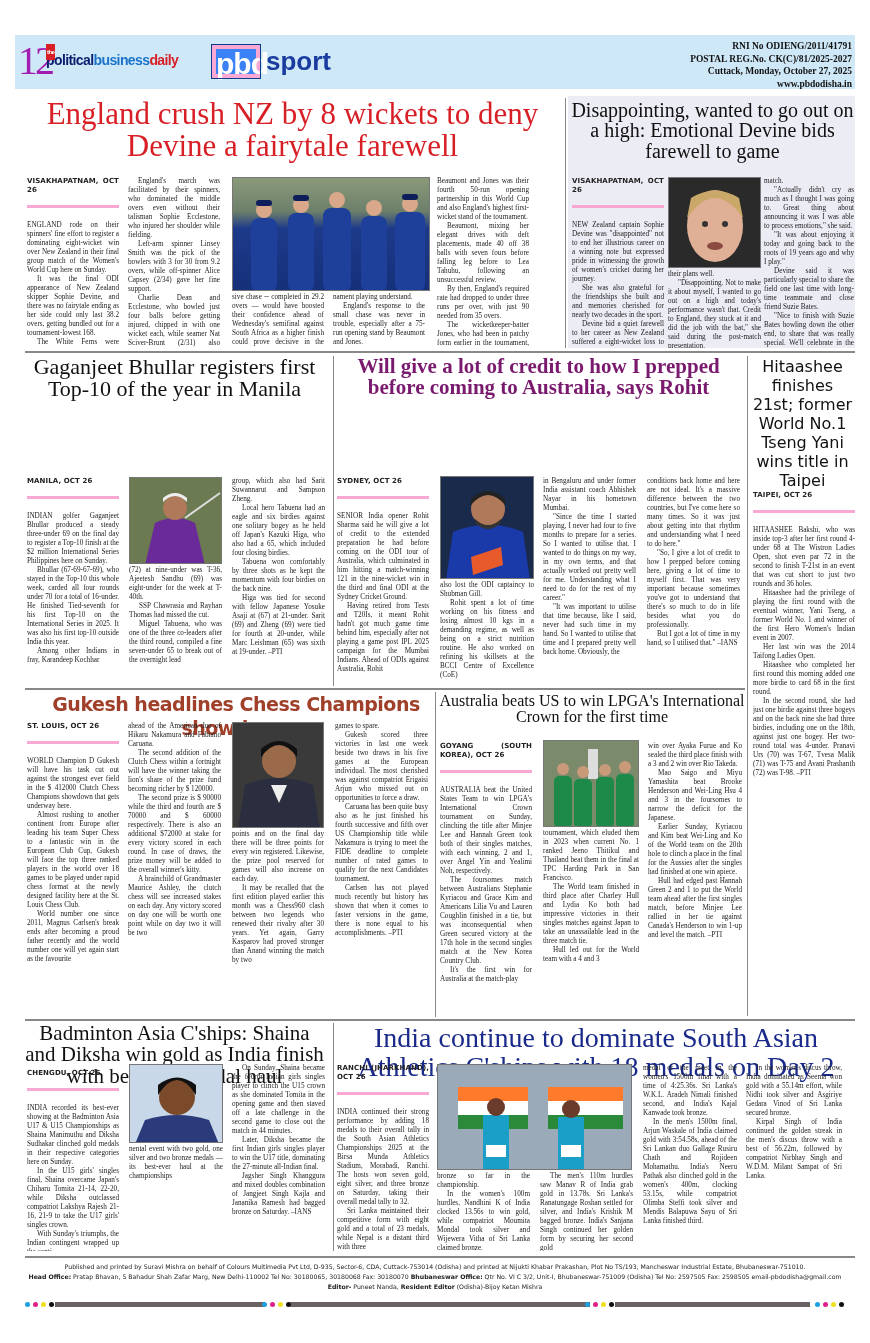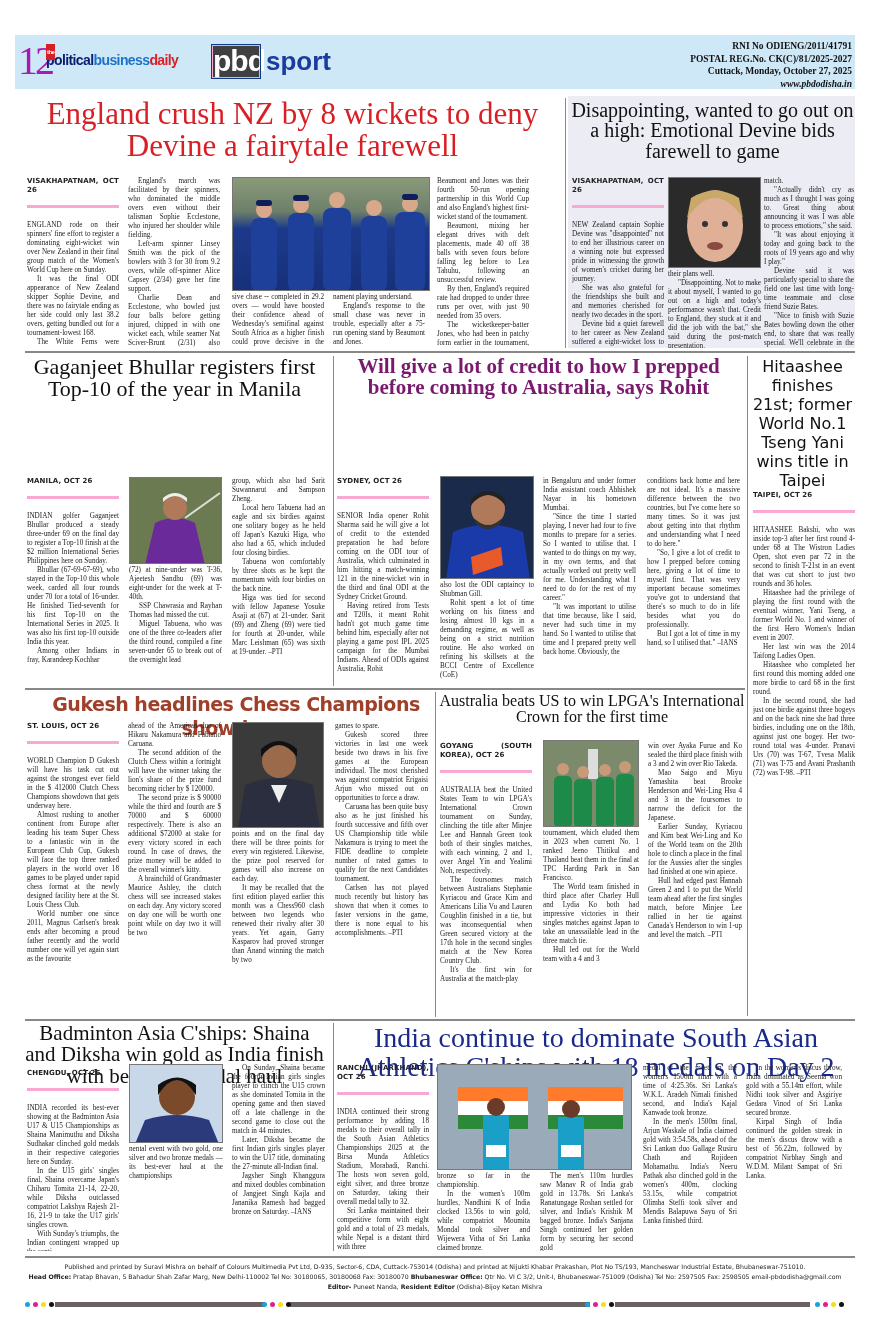--- a/index.html
+++ b/index.html
@@ -4,24 +4,24 @@
 <style>
 *{box-sizing:border-box;margin:0;padding:0}
 html,body{width:870px;height:1343px;background:#fff;overflow:hidden}
 body{font-family:"DejaVu Serif",serif;color:#111;position:relative}
 .abs{position:absolute}
 .mast{left:15px;top:35px;width:840px;height:54px;background:#cfe8f7}
 .pgnum{left:18px;top:38px;font:400 40px/46px "Liberation Serif",serif;color:#a21caf;letter-spacing:-3px}
 .brand{left:46px;top:52px;font:700 14px/16px "Liberation Sans",sans-serif;letter-spacing:-0.6px}
 .brand .p1{color:#0a1e6e}.brand .p2{color:#1a73c9}.brand .p3{color:#d81f26}
 .brand .the{position:absolute;top:-8px;left:0;font-size:6px;background:#d81f26;color:#fff;padding:0 1px}
-.logo-box{left:212px;top:45px;width:48px;height:33px;background:#404040;border:1px solid #f9a8d4;outline:1px solid #0d3a8a;color:#fff;font:700 30px/30px "Liberation Sans",sans-serif;text-align:center;letter-spacing:-1px}
+.logo-box{left:212px;top:45px;width:48px;height:33px;background:#3b82f6;border:4px solid #f9a8d4;outline:1px solid #0d3a8a;color:#fff;font:700 30px/30px "Liberation Sans",sans-serif;text-align:center;letter-spacing:-1px}
 .logo-sport{left:266px;top:46px;font:700 26px/30px "Liberation Sans",sans-serif;color:#1a3c9e}
 .rni{right:18px;top:40px;text-align:right;font:700 9.5px/12.5px "Liberation Serif",serif;color:#111}
-.rni .url{font-style:italic;font-weight:700}
+.rni .url{font-weight:700}
 .hl{font-family:"Liberation Serif",serif;text-align:center;line-height:1.02}
 .dateline{font:700 7px/9px "DejaVu Sans",sans-serif;border-bottom:3px solid #f9a8d4;padding-bottom:10px;margin-bottom:13px;letter-spacing:0.1px}
 .col{font:400 7.2px/9px "Liberation Serif",serif;text-align:justify;color:#222;overflow:hidden}
 .col p{text-indent:10px}
 .col p.first{text-indent:0}
 .hr{height:1.5px;background:#888}
 .vr{width:1px;background:#888}
 .photo{overflow:hidden;border:1px solid #777}
 .gray-bg{background:#ececf4}
 .footer{left:0;width:870px;text-align:center;font:400 6.2px/9px "DejaVu Sans",sans-serif;color:#222}

